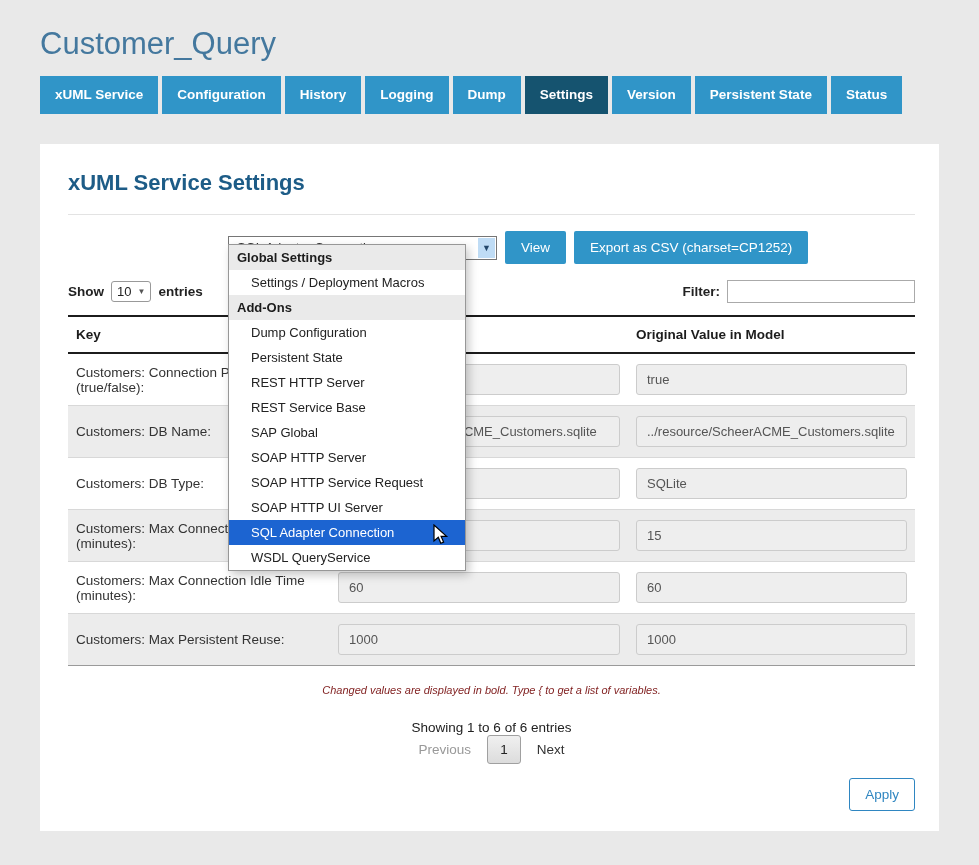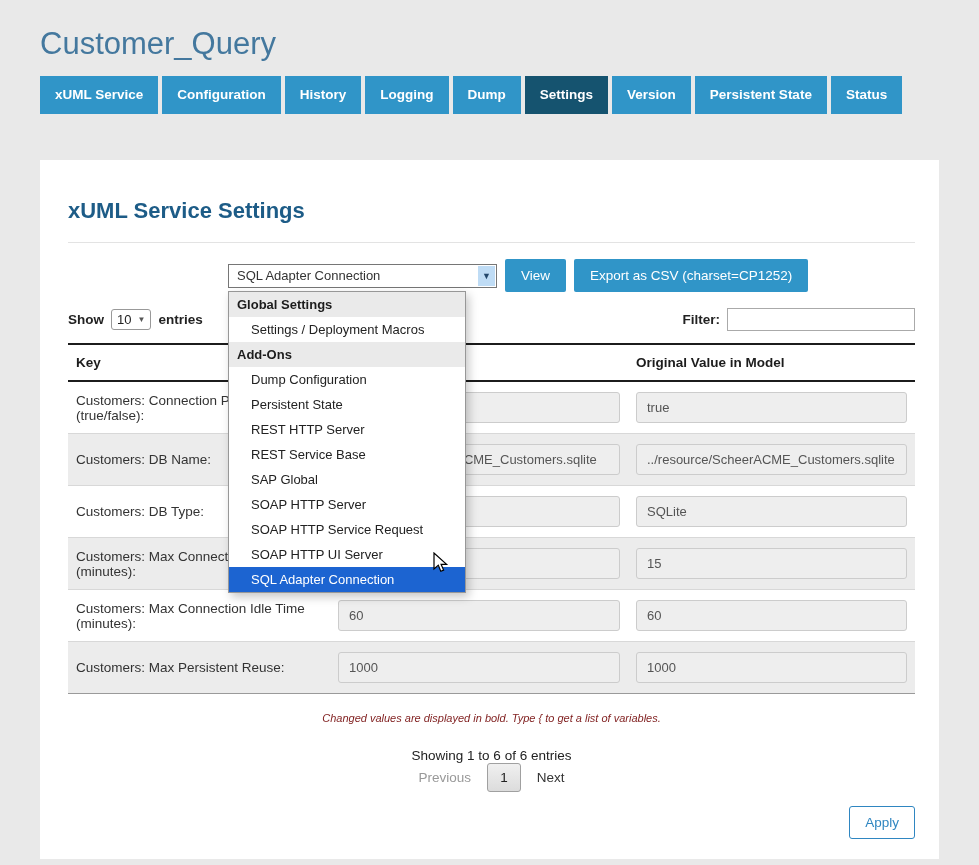--- a/index.html
+++ b/index.html
@@ -28,22 +28,22 @@
     font-weight: 700;
     padding: 11px 15px 12px;
     white-space: nowrap;
     cursor: pointer;
   }
   .tab.active { background: #15536f; }
 
   
   .card {
     background: #fff;
-    margin-top: 46px;
-    padding: 38px 24px 20px 28px;
+    margin-top: 30px;
+    padding: 26px 24px 20px 28px;
     position: relative;
   }
   .card-heading {
     font-size: 22px;
     font-weight: 700;
     color: #1d5c87;
     padding-bottom: 18px;
     border-bottom: 1px solid #e3e3e3;
   }
 
@@ -81,21 +81,21 @@
     font-size: 13.5px;
     padding: 9px 16px;
     border-radius: 2px;
     cursor: pointer;
     white-space: nowrap;
   }
 
   
   .menu {
     position: absolute;
-    left: 0; top: 27px;
+    left: 0; top: 8px;
     width: 238px;
     background: #fff;
     border: 1px solid #979797;
     box-shadow: 3px 4px 9px rgba(0,0,0,.22);
     z-index: 50;
     font-size: 13px;
   }
   .menu-group {
     background: #eaeaea;
     font-weight: 700;
@@ -242,20 +242,21 @@
             <div class="menu-group">Add-Ons</div>
             <div class="menu-item">Dump Configuration</div>
             <div class="menu-item">Persistent State</div>
             <div class="menu-item">REST HTTP Server</div>
             <div class="menu-item">REST Service Base</div>
             <div class="menu-item">SAP Global</div>
             <div class="menu-item">SOAP HTTP Server</div>
             <div class="menu-item">SOAP HTTP Service Request</div>
             <div class="menu-item">SOAP HTTP UI Server</div>
             <div class="menu-item selected">SQL Adapter Connection</div>
+            <div class="menu-item">WSDL QueryService</div>
           </div>
         <svg class="cursor-icon" width="18" height="22" viewBox="0 0 18 22">
           <path d="M2 1 L2 17 L6.3 13.3 L8.8 19.3 L11.6 18.1 L9.1 12.3 L14.6 12.3 Z" fill="#ffffff" stroke="#000000" stroke-width="1.2"></path>
         </svg>
       </div>
       <button class="btn">View</button>
       <button class="btn">Export as CSV (charset=CP1252)</button>
     </div>
 
     <div class="list-controls">

